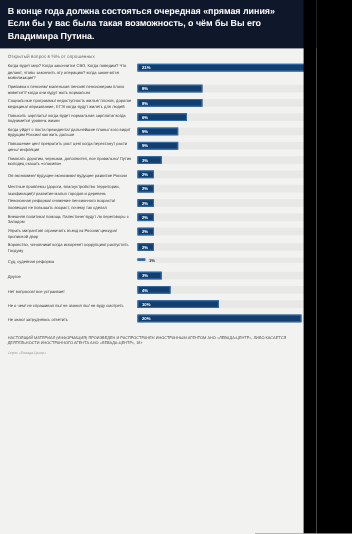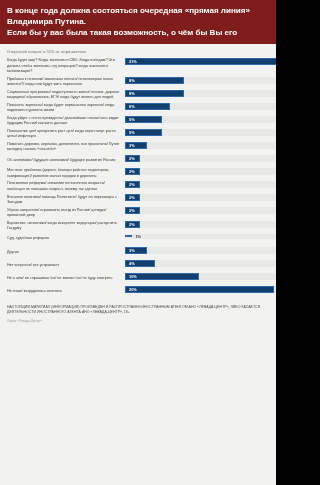--- a/index.html
+++ b/index.html
@@ -11,21 +11,21 @@
   }
   #page{
     position:relative;
     width:288px;height:485px;
     background:#f2f2f0;
     overflow:hidden;
   }
 
   
   .header{
-    background:#7f1d1d;
+    background:#0f172a;
     padding:5px 7px 6px 7px;
   }
   .header h1{
     margin:0;
     color:#ffffff;
     font-size:8.1px;
     font-weight:bold;
     line-height:1.38;
     letter-spacing:-0.02px;
   }
@@ -114,22 +114,22 @@
   }
 </style>
 </head>
 <body>
 
 <div id="page">
 
   <div class="header">
     <h1>
       <span class="hline">В конце года должна состояться очередная «прямая линия»</span>
+      <span class="hline">Если бы у вас была такая возможность, о чём бы Вы его</span>
       <span class="hline">Владимира Путина.</span>
-      <span class="hline">Если бы у вас была такая возможность, о чём бы Вы его</span>
     </h1>
   </div>
 
   <div class="subtitle">Открытый вопрос в %% от опрошенных</div>
 
   <div class="chart" id="chart">
       <div class="row">
         <div class="label">Когда будет мир? Когда закончится СВО, Когда победим? Что делают, чтобы закончить эту операцию? когда закончится мобилизация?</div>
         <div class="track">
           <div class="bar" style="width: 100%;">

